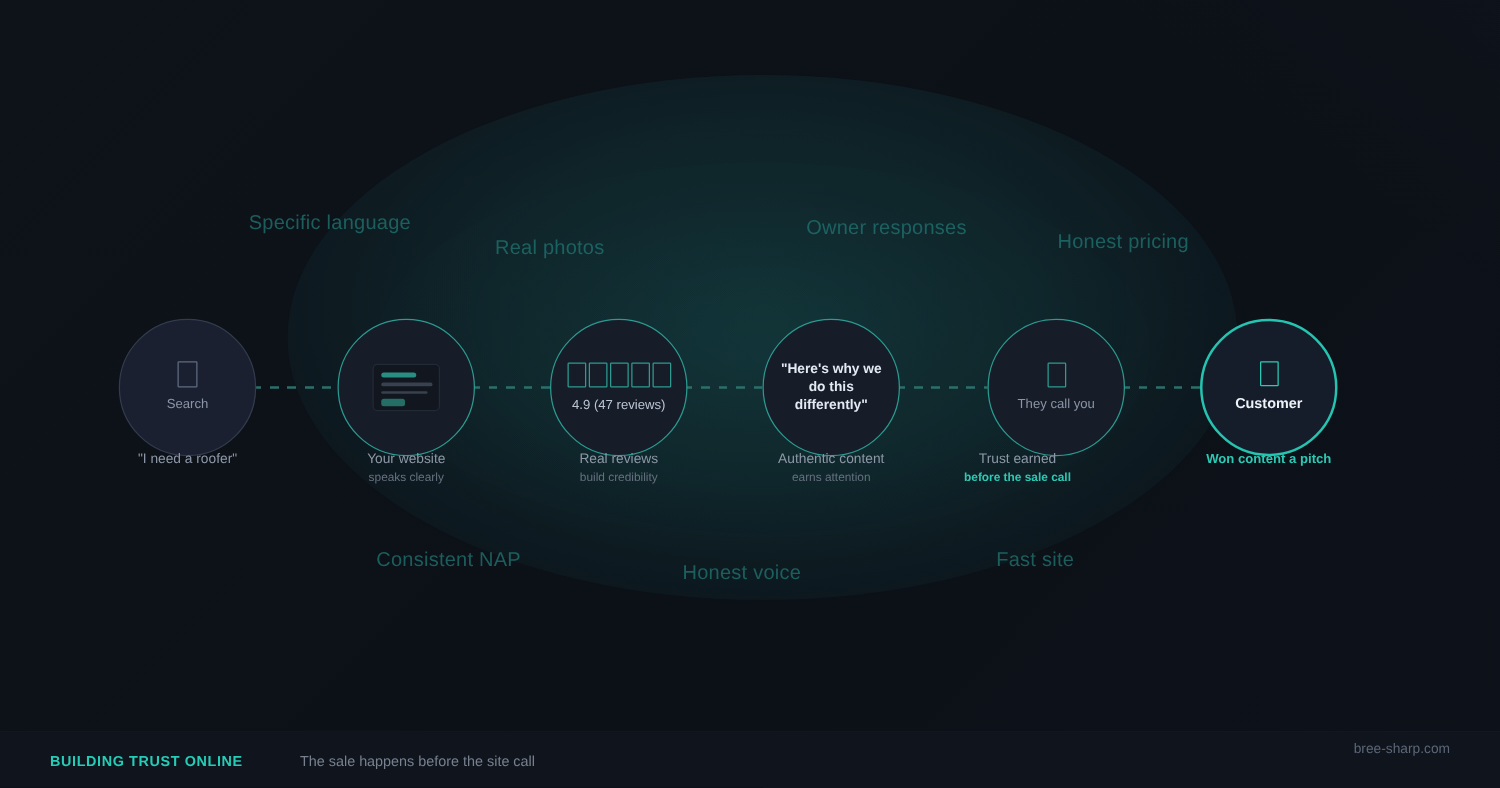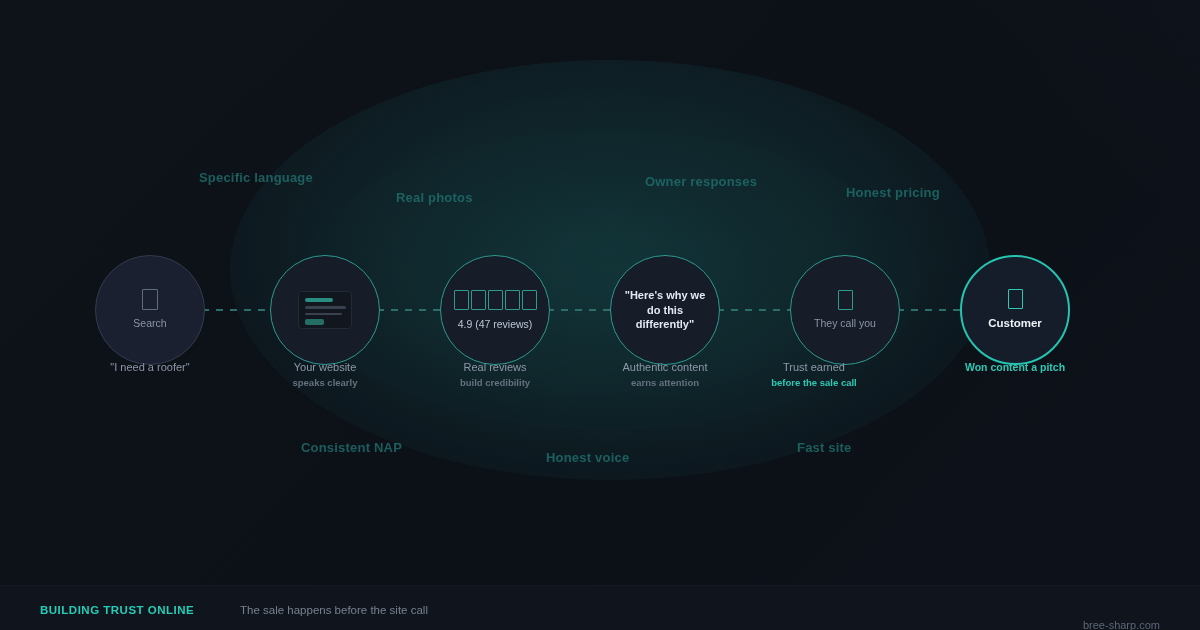--- a/index.html
+++ b/index.html
@@ -80,22 +80,22 @@
     font-size: 14.5px;
     letter-spacing: 0.2px;
     color: #4c596b;
     white-space: nowrap;
     pointer-events: none;
   }
 
   
   .float-word {
     position: absolute;
-    font-size: 13px;
-    font-weight: bold;
+    font-size: 16px;
+    font-weight: normal;
     color: #1f6f6d;
     letter-spacing: 0.2px;
     white-space: nowrap;
     opacity: 0.82;
     pointer-events: none;
   }
 
   
   .connector {
     position: absolute;
@@ -208,21 +208,20 @@
     color: #8e98a8;
     display: block;
     line-height: 1.35;
   }
   .caption .t2 {
     font-size: 9.5px;
     color: #66707f;
     display: block;
     margin-top: 2px;
     line-height: 1.35;
-    font-weight: bold;
   }
   .caption .t2.accent {
     color: #2ec9b4;
     font-weight: bold;
     font-size: 9.5px;
   }
   .caption .t1.accent {
     color: #2ec9b4;
     font-weight: bold;
     font-size: 10.5px;
@@ -257,21 +256,21 @@
   .footer-tag {
     position: absolute;
     left: 240px;
     top: 604px;
     font-size: 11.5px;
     color: #77818f;
   }
   .footer-url {
     position: absolute;
     right: 40px;
-    top: 619px;
+    top: 593px;
     font-size: 11px;
     color: #5c6677;
   }
 </style>
 </head>
 <body>
 
 <div id="stage">
 
   <div class="glow-ellipse"></div>

